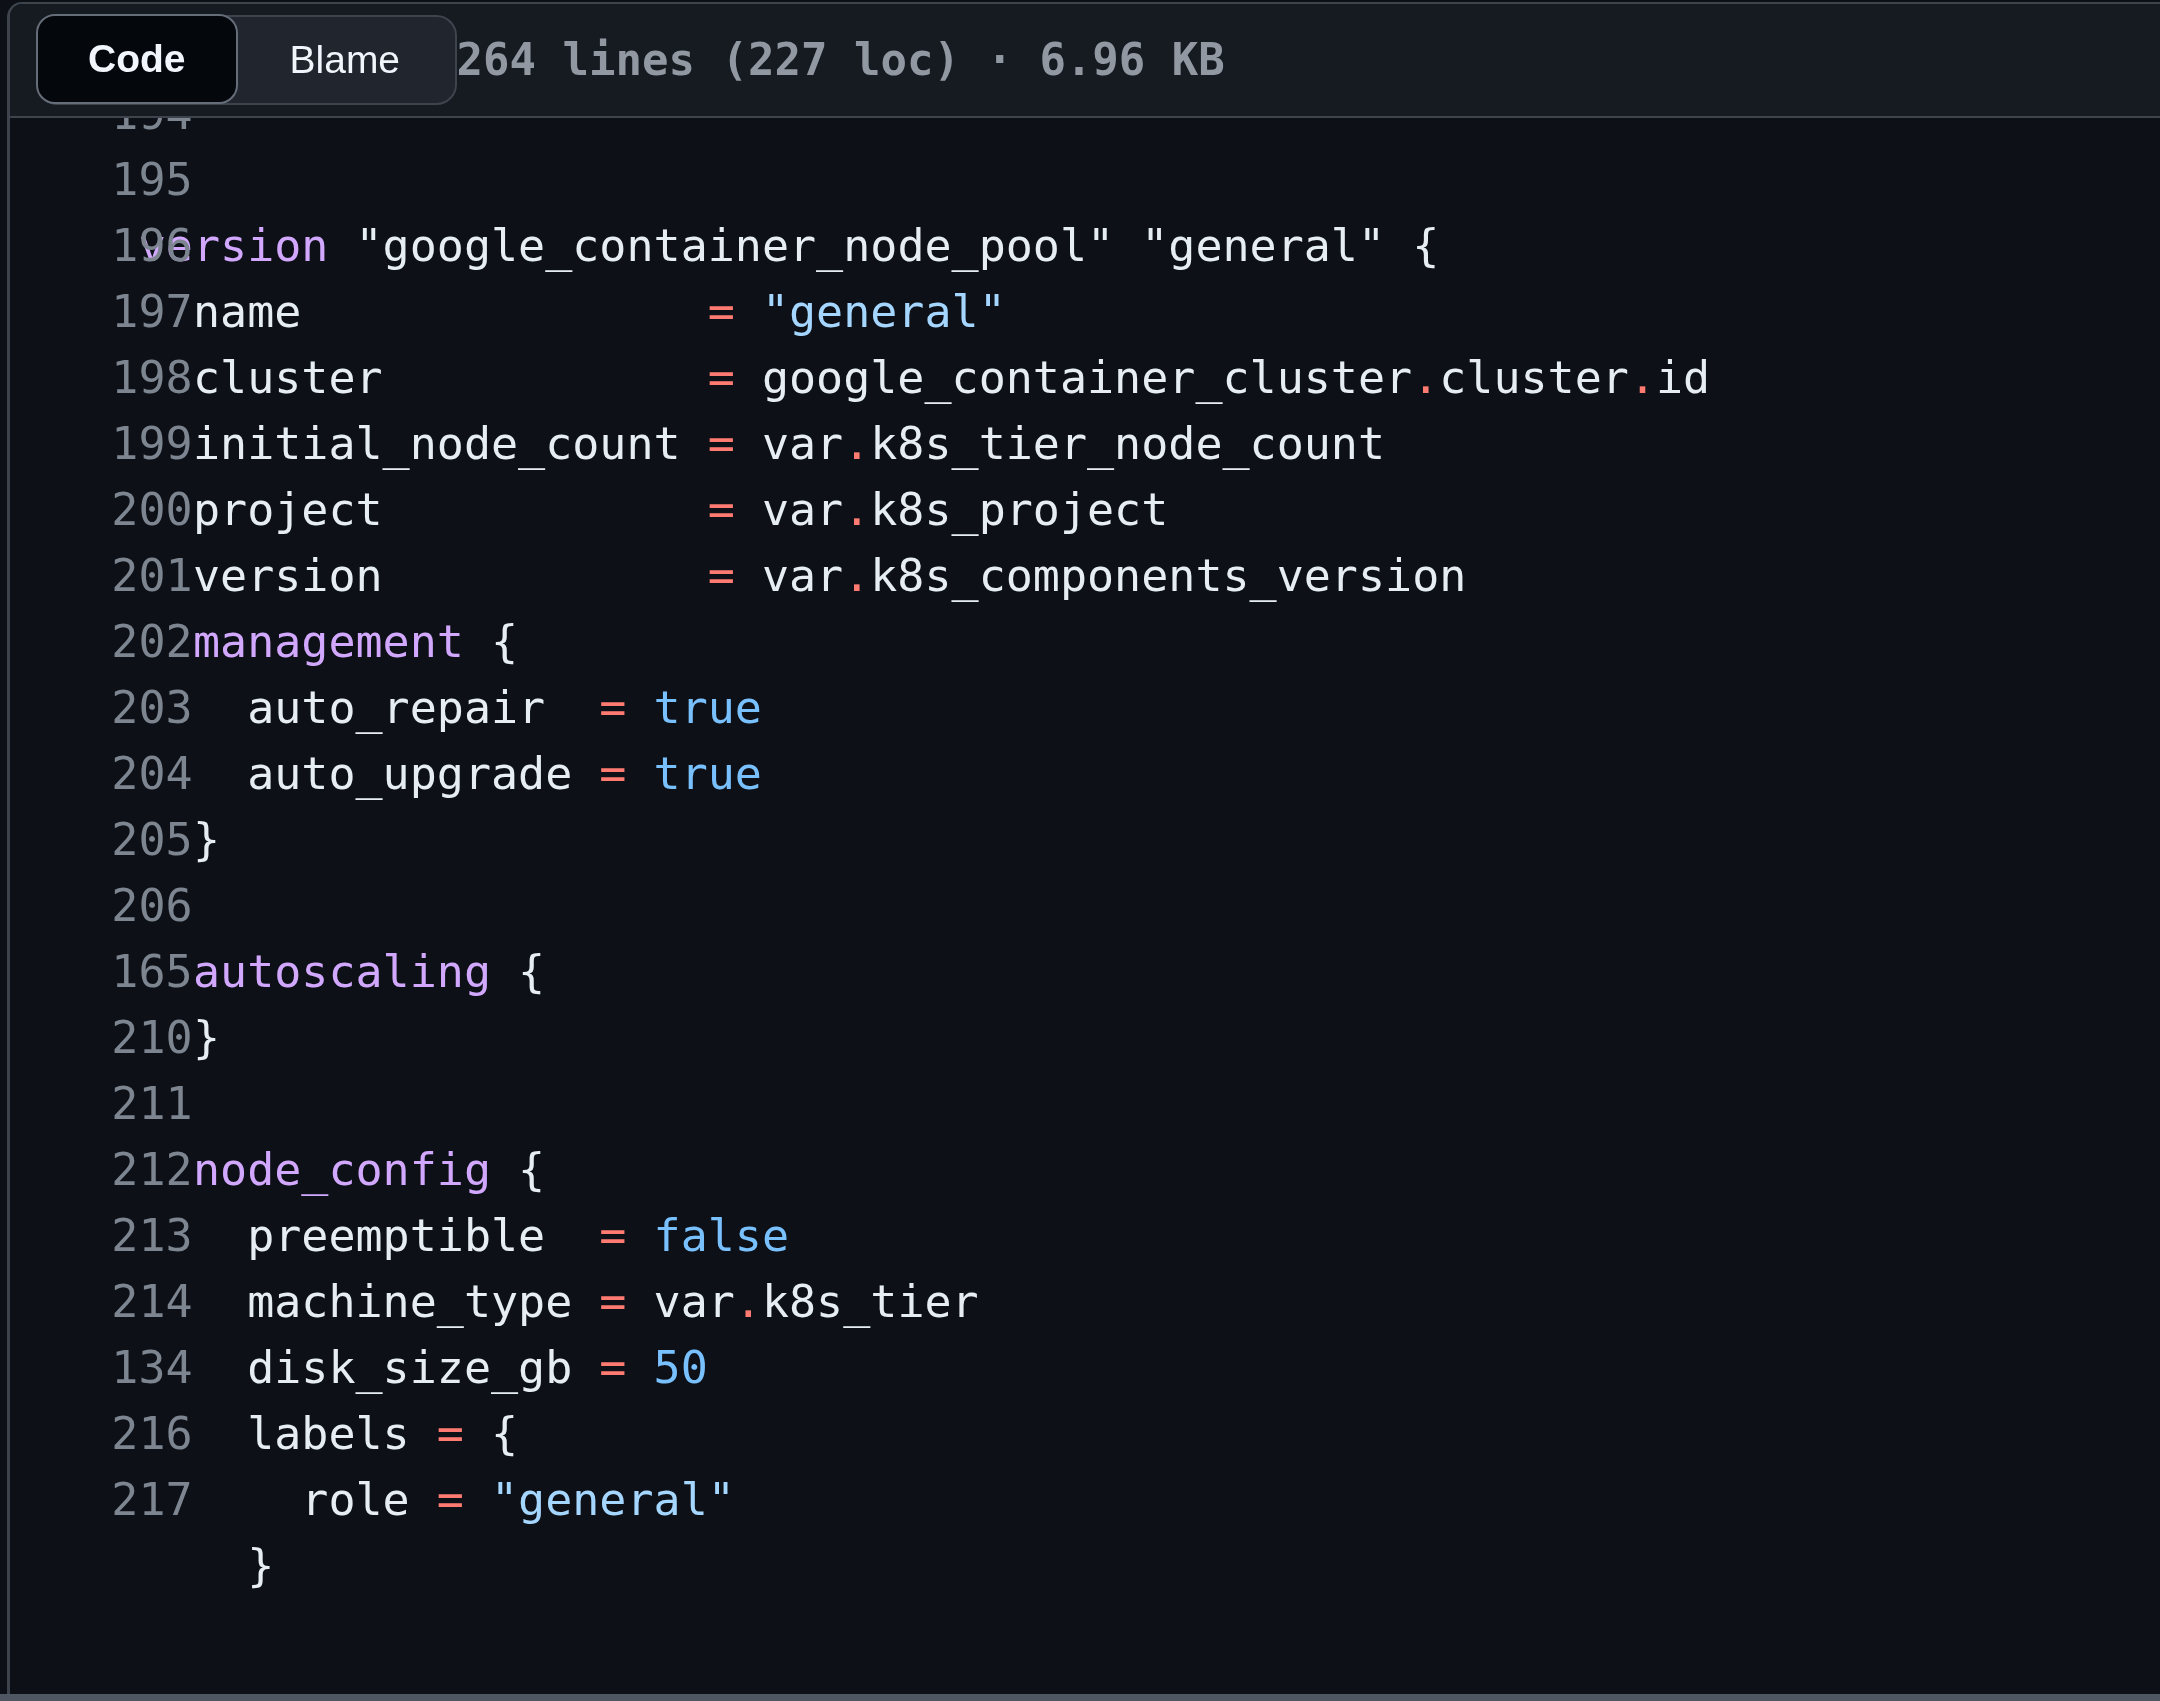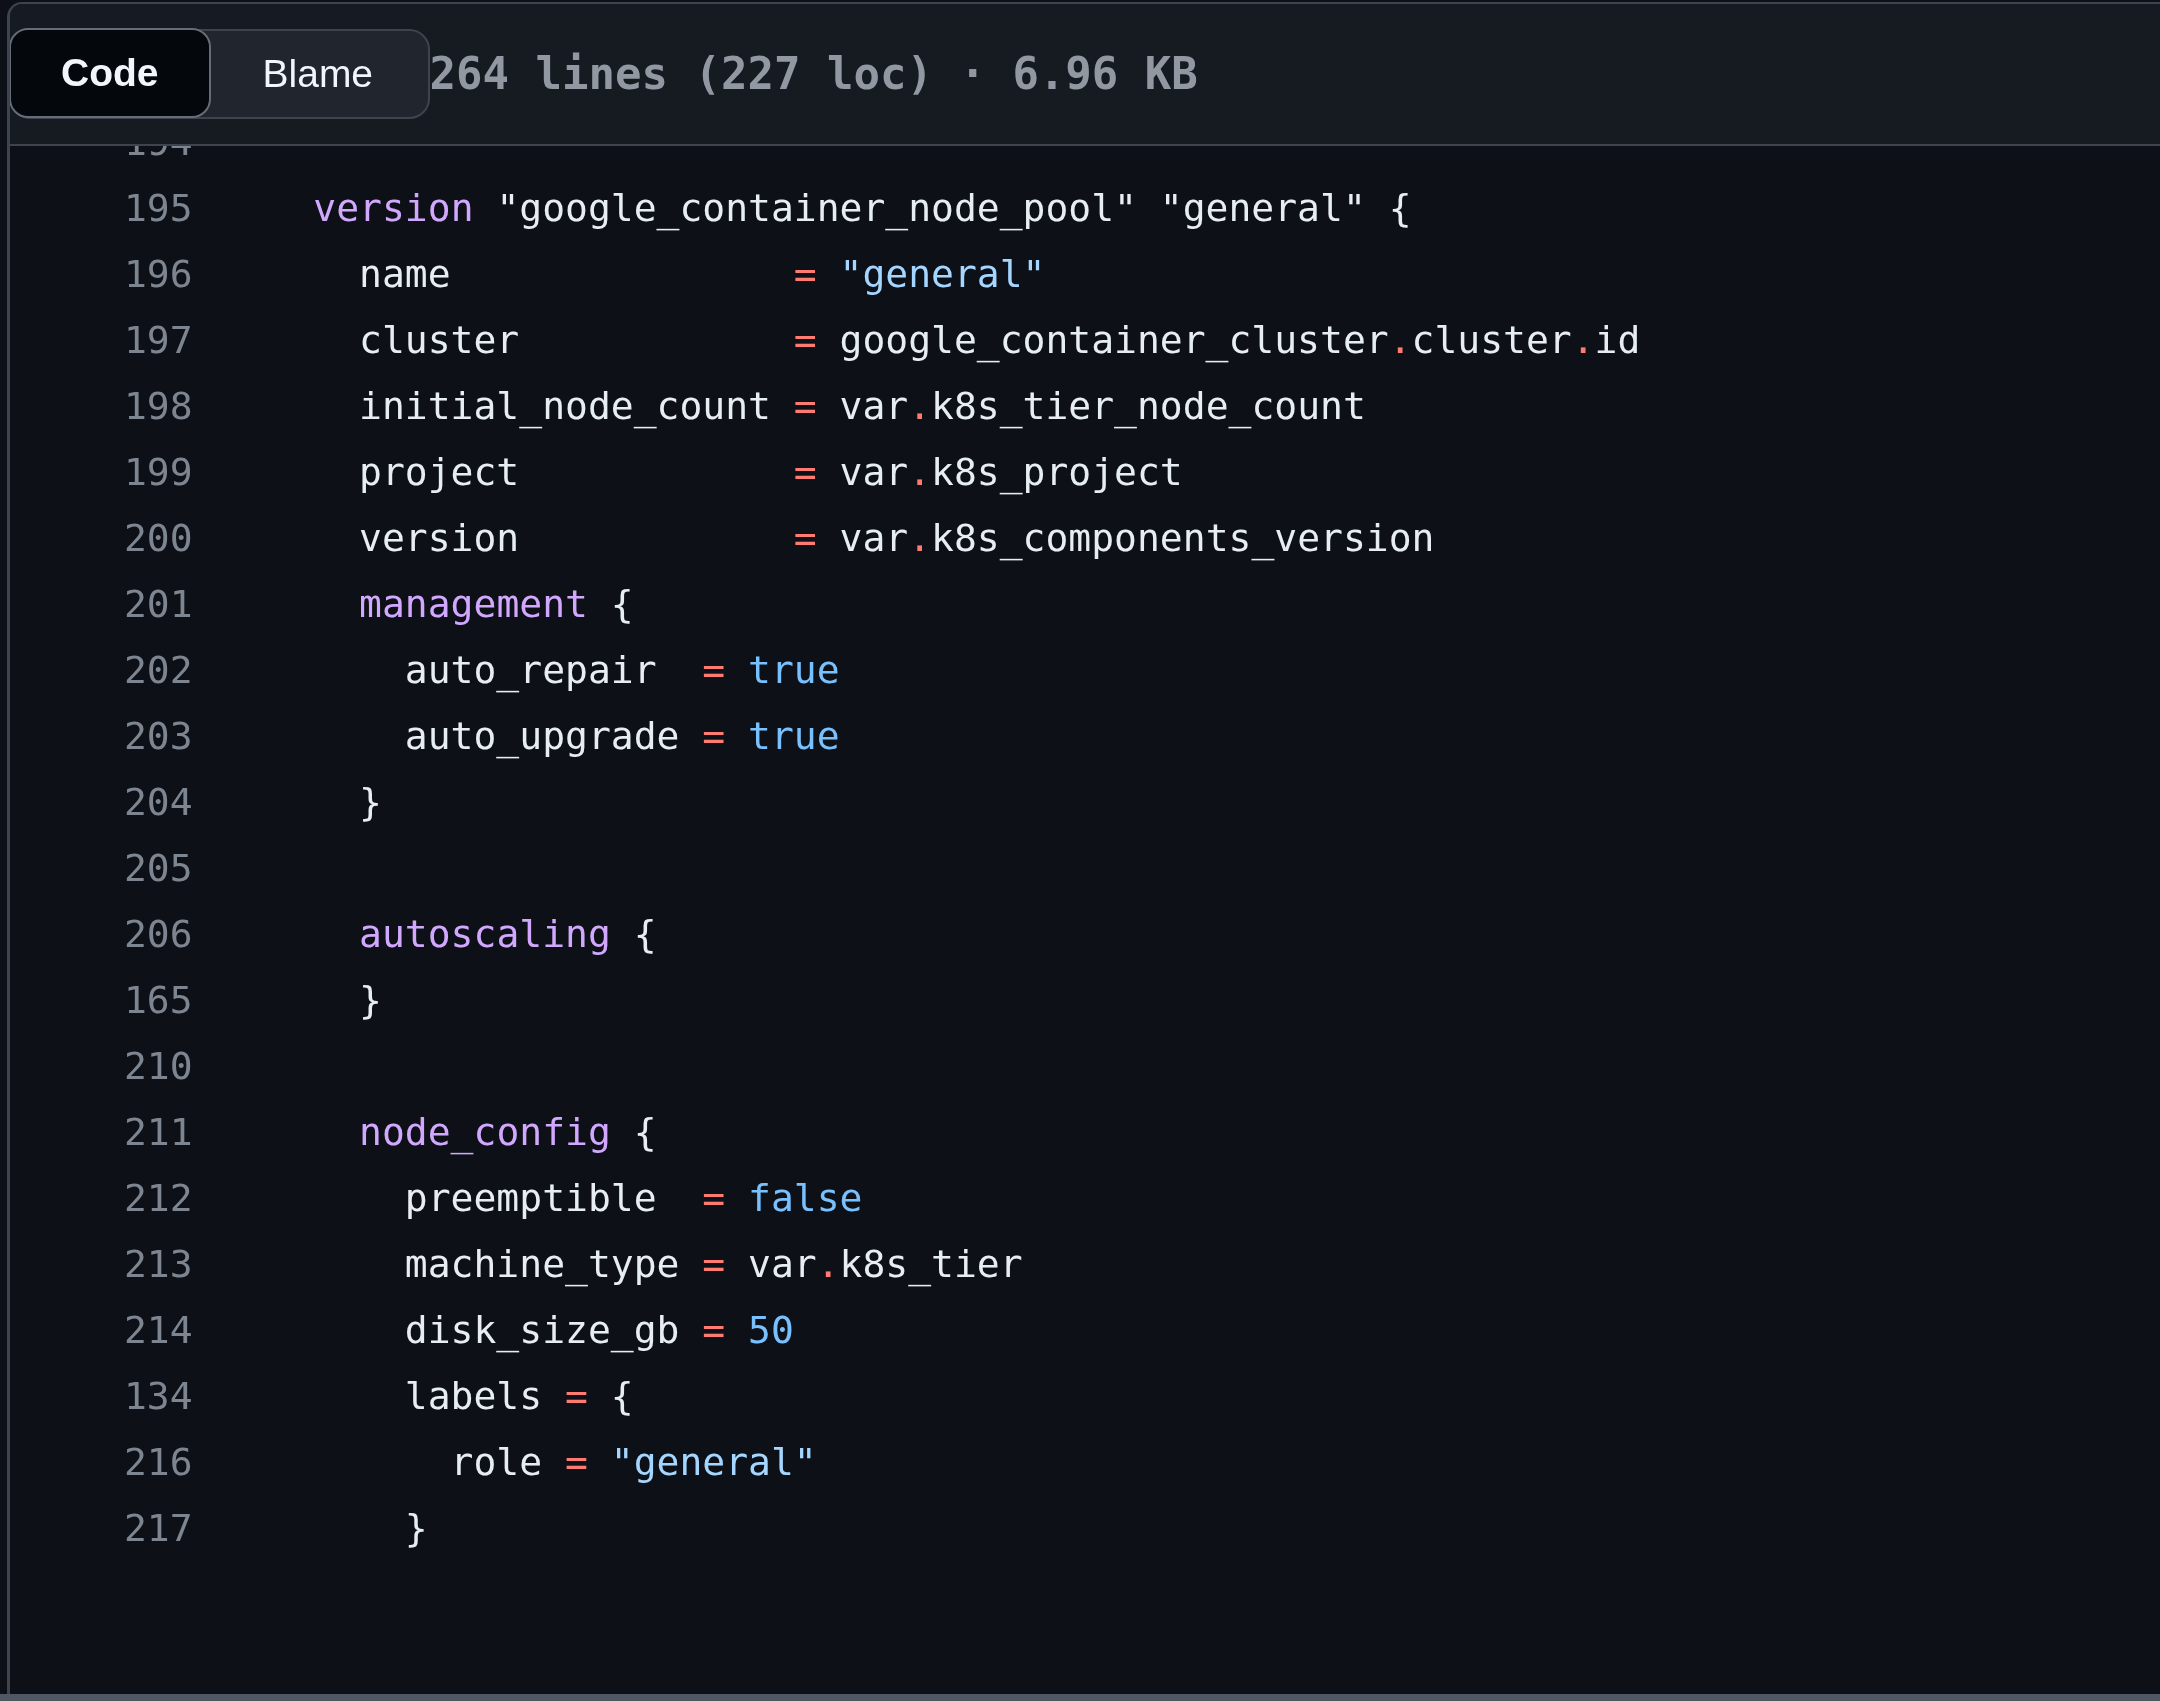--- a/index.html
+++ b/index.html
@@ -14,25 +14,26 @@
     position: absolute;
     left: 6.6px; top: 1.9px; right: 0; bottom: 7.5px;
     border-left: 3.7px solid var(--box-border);
     border-top: 2.8px solid var(--box-border);
     border-top-left-radius: 15px;
     background: var(--code-bg);
     overflow: hidden;
   }
 
   .header {
-    height: 142px;
+    height: 114px;
     background: var(--header-bg);
     border-bottom: 2.8px solid var(--box-border);
     display: flex;
     align-items: center;
+    padding-left: 27px;
   }
 
   .segmented {
     display: flex;
     align-items: stretch;
     width: 420px;
     height: 90px;
     border: 2.8px solid var(--box-border);
     border-radius: 20.6px;
     background: var(--pill-bg);
@@ -73,21 +74,22 @@
     overflow: hidden;
     height: 1550px;
   }
   .code-lines { margin-top: -37px; }
 
   .row {
     display: flex;
     height: 66px;
     line-height: 66px;
     font-family: "DejaVu Sans Mono", monospace;
-    font-size: 38px;
+    font-size: 45px;
+    flex-direction: column;
   }
   .num {
     flex: none;
     width: 183px;
     text-align: right;
     color: var(--linenum-fg);
     cursor: pointer;
   }
   .src {
     flex: 1;

